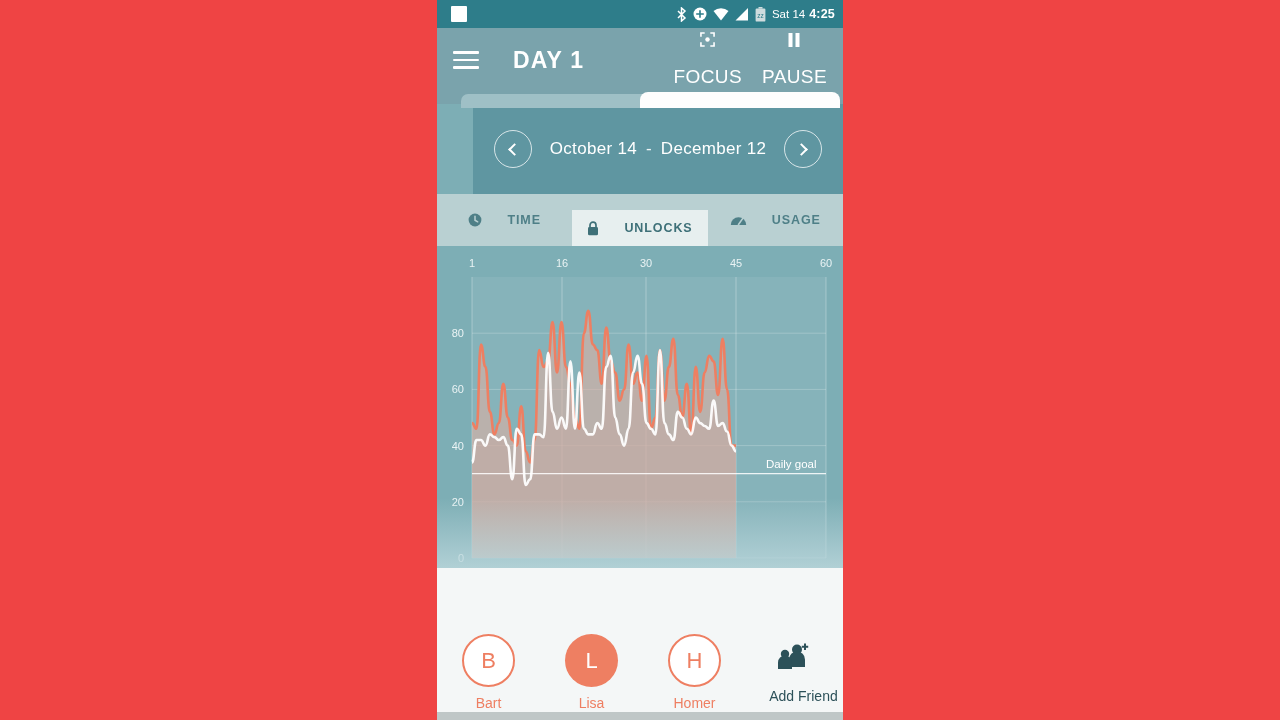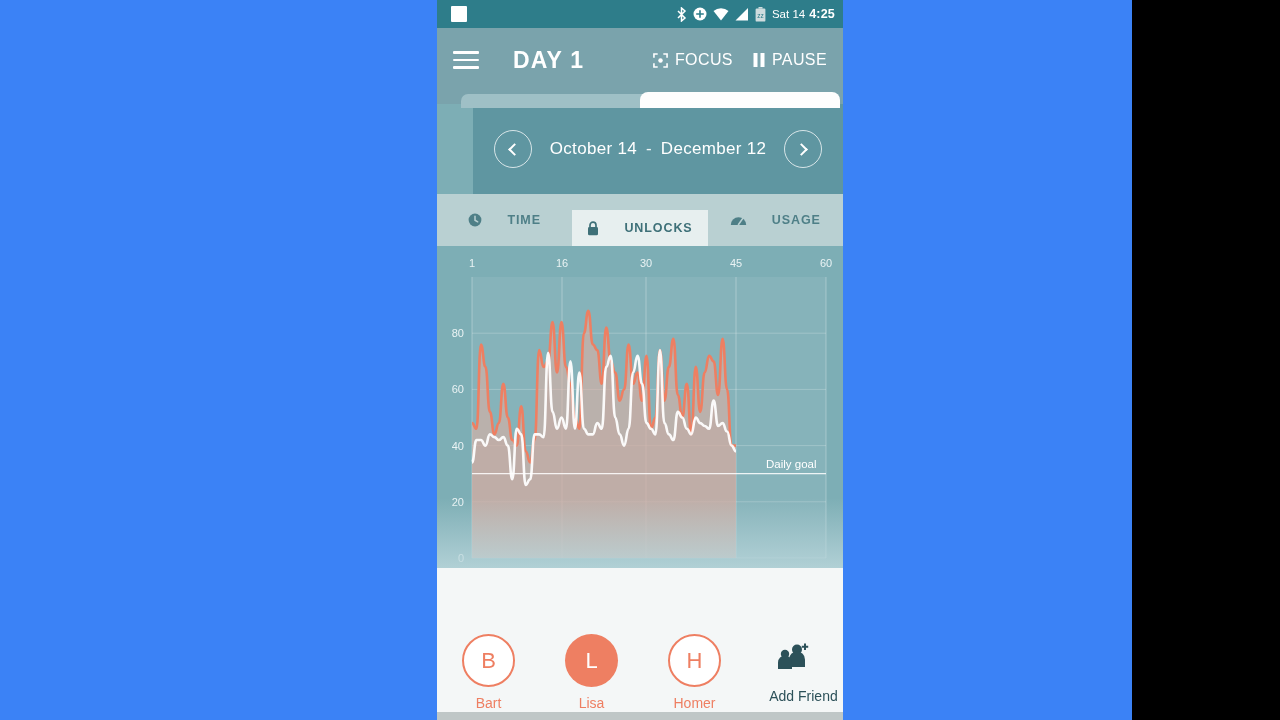--- a/index.html
+++ b/index.html
@@ -1,18 +1,18 @@
 <!DOCTYPE html>
 <html><head>
 <meta charset="utf-8">
 <style>
   * { margin:0; padding:0; box-sizing:border-box; }
   html,body { width:1280px; height:720px; background:#000; overflow:hidden;
               font-family:"Liberation Sans", sans-serif; }
-  #stage { position:relative; width:1132px; height:720px; background:#3b82f6;text-align:right; }
+  #stage { position:relative; width:1280px; height:720px; background:#ef4444;text-align:right; }
 
   
   #phone { position:absolute; left:437px; top:0; width:406px; height:720px;
            overflow:hidden; background:#7DAEB5; }
 
   
   .statusbar { height:28px; background:#2E7D8A; display:flex; align-items:center;
                padding:0 8px; color:#fff; position:relative; }
   .sb-box { width:16px; height:16px; background:#fff; border-radius:1px; margin-left:6px;}
   .sb-right { margin-left:auto; display:flex; align-items:center; gap:6px; }
@@ -22,22 +22,22 @@
 
   
   .appbar { height:64px; background:#7AA3AC; display:flex; align-items:center;
             padding:16px 16px; position:relative; }
   .hamburger { width:26px; height:18px; display:flex; flex-direction:column;
                justify-content:space-between; cursor:pointer; }
   .hamburger span { display:block; height:2.6px; background:#fff; border-radius:1px; }
   .appbar-title { color:#fff; font-size:23px; font-weight:bold; letter-spacing:1.2px;
                   margin-left:34px; }
   .appbar-actions { margin-left:auto; display:flex; align-items:center; gap:20px; }
-  .act { display:flex; align-items:center; gap:7px; color:#fff; font-size:16px;
-         letter-spacing:.4px; cursor:pointer; }
+  .act { display:flex; align-items:center; gap:19px; color:#fff; font-size:19px;
+         letter-spacing:.4px; cursor:pointer;flex-direction:column; }
 
   
   .cardstrip { height:12px; position:relative; background:#7AA3AC; }
   .cardstrip .c1 { position:absolute; left:24px; top:2px; width:190px; height:14px;
                    background:#9FC0C6; border-radius:7px 7px 0 0; }
   .cardstrip .c2 { position:absolute; left:203px; top:0px; width:200px; height:16px;
                    background:#fdfdfd; border-radius:8px 8px 0 0; }
 
   
   .datenav { height:90px; background:#5F96A1; display:flex; align-items:center;

